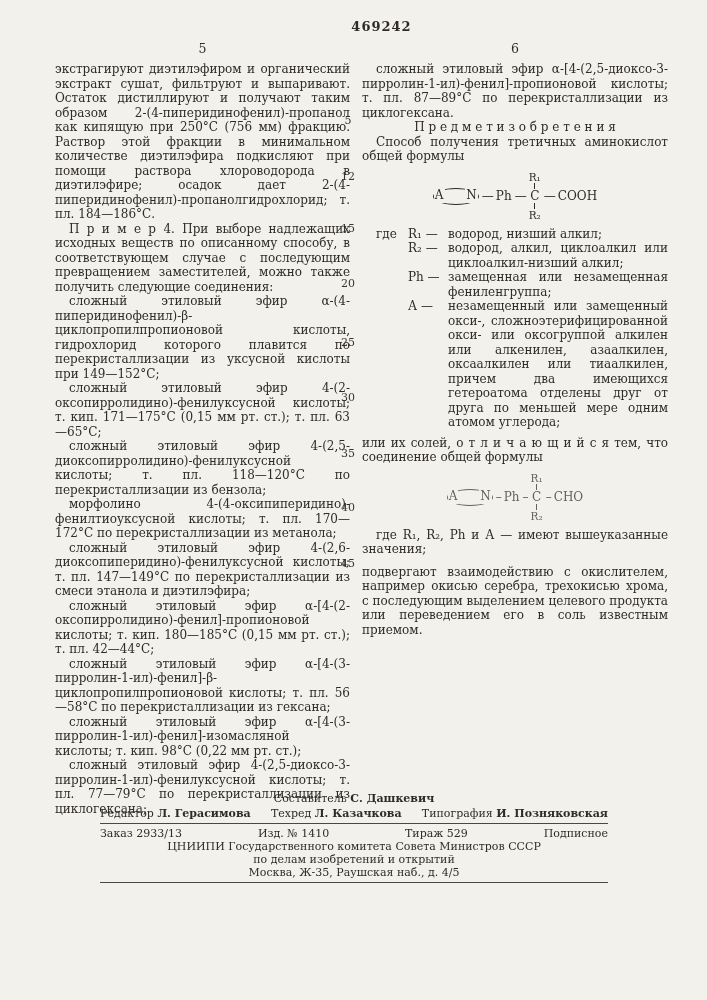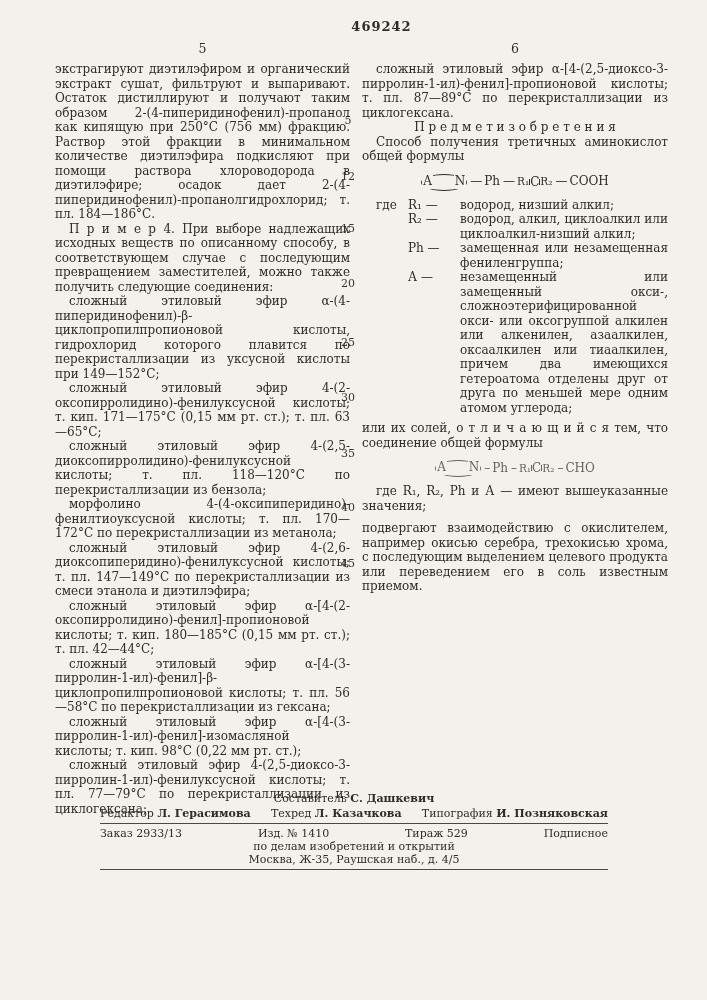--- a/index.html
+++ b/index.html
@@ -31,28 +31,28 @@
     display:flex;align-items:center;justify-content:center;
     gap:3px;margin:8px 0 6px;text-align:center;
     font-family:"DejaVu Serif","Liberation Serif",serif;
   }
   .formula.faint{color:#67625a;}
   .ring{position:relative;display:inline-block;width:46px;height:20px;vertical-align:middle;}
   .ring-oval{position:absolute;left:0;top:2px;width:44px;height:15px;border:1px solid currentColor;border-radius:50%;}
   .ring-a,.ring-n{position:absolute;top:1px;background:#f3f1ec;padding:0 1px;font-size:12px;line-height:16px;}
   .ring-a{left:1px;}
   .ring-n{right:1px;}
-  .cstack{display:inline-flex;flex-direction:row;align-items:center;line-height:1;}
+  .cstack{display:inline-flex;flex-direction:column;align-items:center;line-height:1;}
   .cstack .sub{font-size:10.5px;}
   .vbond{width:0;height:6px;border-left:1px dashed currentColor;margin:1px 0;}
   .bond{letter-spacing:-1px;}
   
   .where{position:relative;padding-left:46px;margin:4px 0 6px;}
   .where-gde{position:absolute;left:14px;top:0;}
-  .where-row{display:flex;gap:12px;}
+  .where-row{display:flex;}
   .where-term{flex:none;width:40px;}
   .where-def{flex:1;text-align:justify;}
   
   .gutter-num{position:absolute;left:336px;width:24px;text-align:center;font-size:11px;color:#3a362f;}
   
   .footer{position:absolute;left:100px;top:792px;width:508px;font-size:11px;line-height:13px;}
   .footer .center{text-align:center;}
   .footer .row{display:flex;justify-content:space-between;margin-top:2px;}
   .footer .rule{border:none;border-top:1px solid #4d483f;margin:3px 0 3px;}
   .footer b{font-weight:bold;}
@@ -174,18 +174,19 @@
       <span><span>Техред</span> <b>Л. Казачкова</b></span>
       <span><span>Типография</span> <b>И. Позняковская</b></span>
     </div>
     <hr class="rule">
     <div class="row">
       <span>Заказ 2933/13</span>
       <span>Изд. № 1410</span>
       <span>Тираж 529</span>
       <span>Подписное</span>
     </div>
+    <div class="center">ЦНИИПИ Государственного комитета Совета Министров СССР</div>
     <div class="center">по делам изобретений и открытий</div>
     <div class="center">Москва, Ж-35, Раушская наб., д. 4/5</div>
     <hr class="rule">
   </div>
 
 </div>
 
 </body></html>

